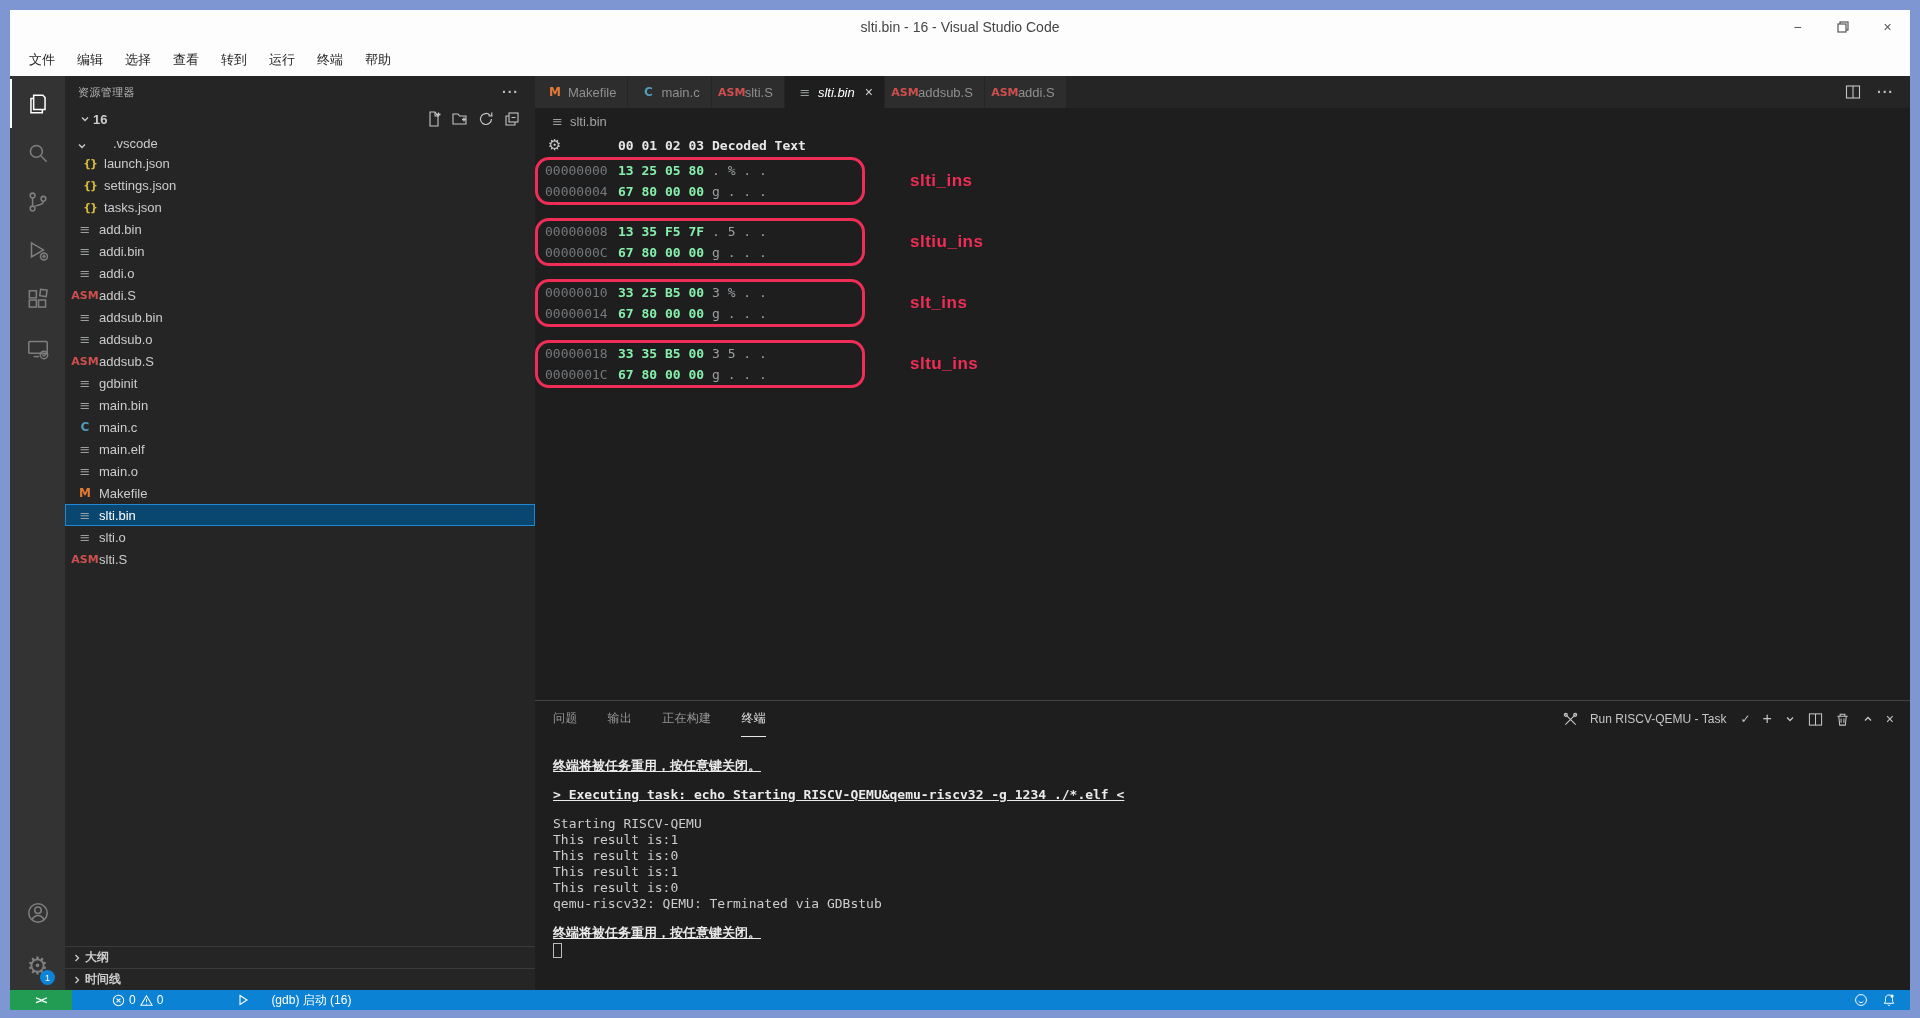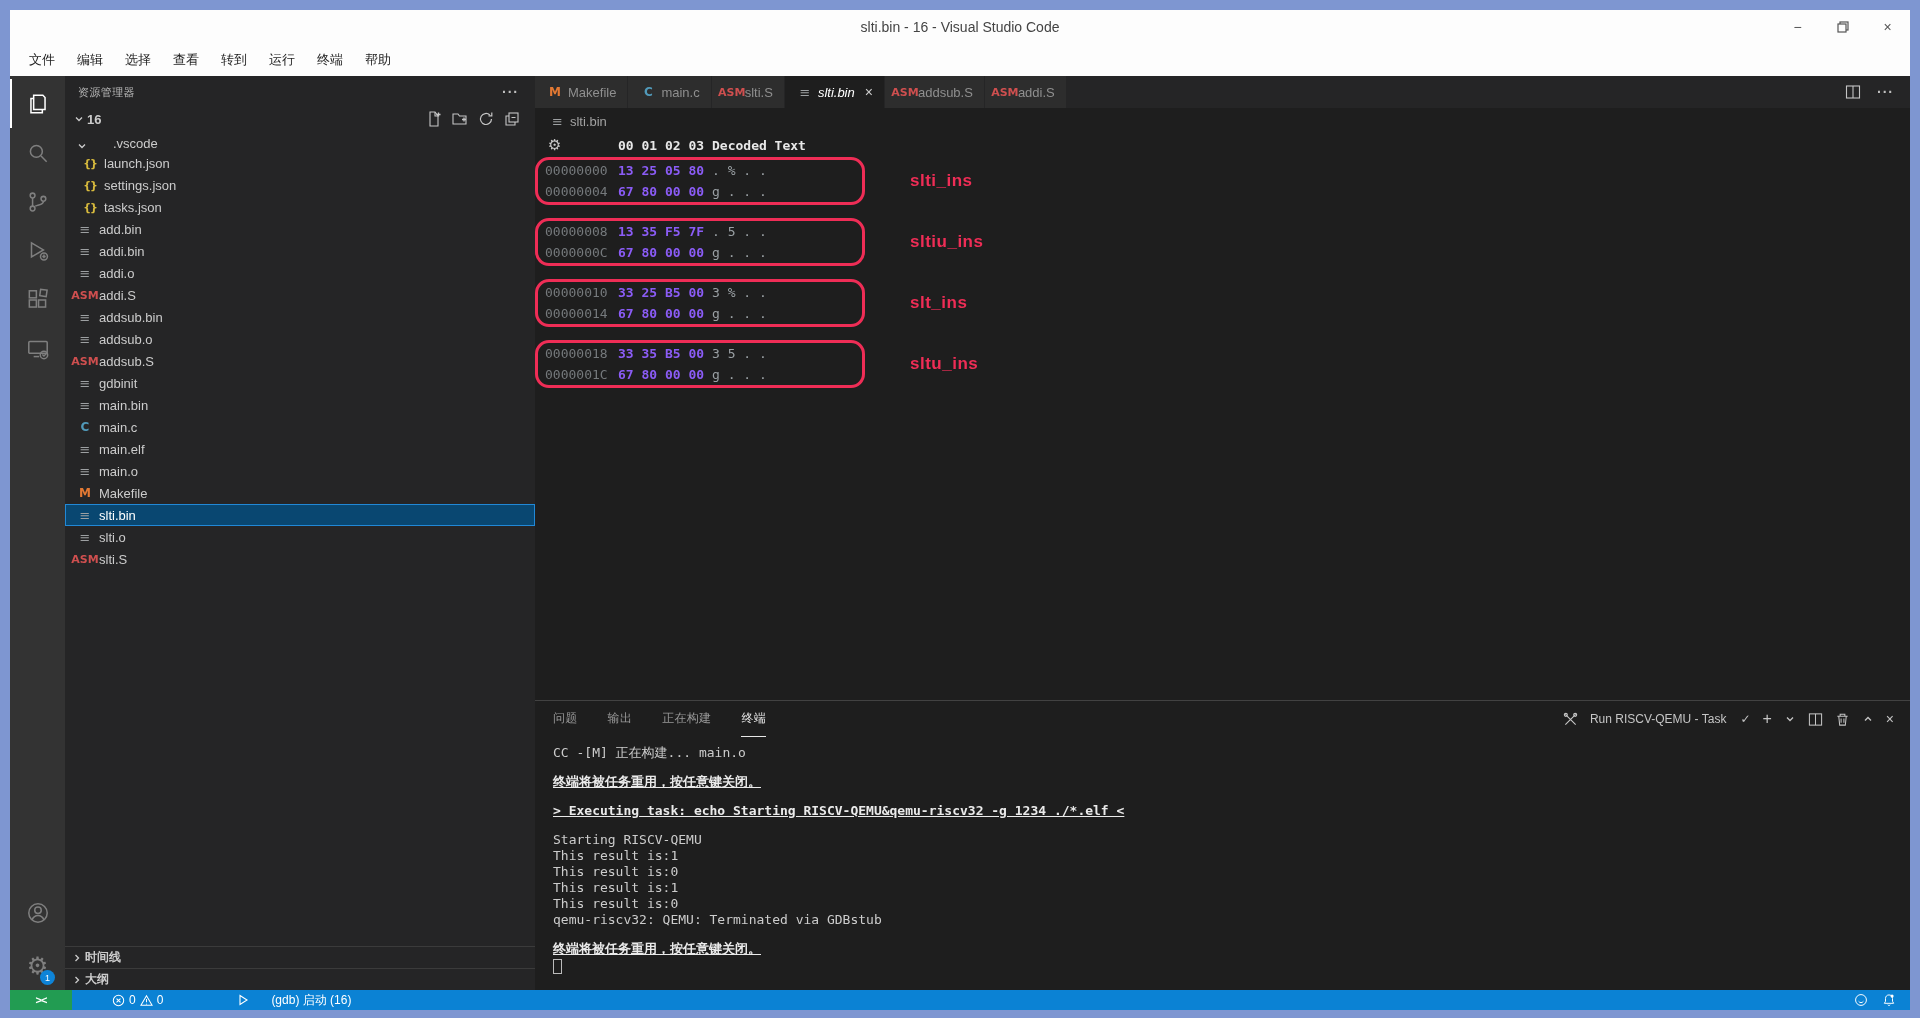--- a/index.html
+++ b/index.html
@@ -26,21 +26,21 @@
   .ab-bottom { margin-top:auto; margin-bottom:4px; }
   .gear-glyph { font-size:24px; line-height:1; font-family:"DejaVu Sans",sans-serif; }
   .ab-badge { position:absolute; right:8px; bottom:5px; min-width:15px; height:15px; border-radius:50%; background:#0e84d8; color:#fff; font-size:9px; display:flex; align-items:center; justify-content:center; }
 
   
   .sidebar { width:470px; background:#252526; color:#cccccc; display:flex; flex-direction:column; flex:0 0 auto; min-height:0; }
   .sb-header { height:32px; display:flex; align-items:center; justify-content:space-between; padding:0 16px 0 13px; font-size:11px; color:#b8b8b8; letter-spacing:.4px; flex:0 0 auto;gap:33px; }
   .more-dots { color:#c0c0c0; font-size:14px; font-weight:700; letter-spacing:1px; }
   .tree { flex:1; font-size:13px; overflow:hidden; }
   .tree-row { height:22px; display:flex; align-items:center; white-space:nowrap; border:1px solid transparent; }
-  .tree-root { font-weight:700; padding-left:5px; }
+  .tree-root { font-weight:700; padding-left:11px; }
   .tree-actions { margin-left:auto; display:flex; gap:10px; padding-right:14px; color:#c5c5c5; }
   .twisty { width:16px; display:inline-flex; justify-content:center; color:#cccccc; flex:0 0 auto; }
   .fico { width:18px; display:inline-flex; justify-content:center; align-items:center; margin-right:5px; flex:0 0 auto; font-family:"DejaVu Sans",sans-serif; }
   .ind1  { padding-left:8px;align-items:flex-end; }
   .ind2  { padding-left:15px; }
   .ind1f { padding-left:10px; }
   .t-json .fico { color:#d7ba3d; font-weight:700; font-size:11px; letter-spacing:-1px; }
   .t-bin  .fico { color:#9da0a2; font-size:13px; }
   .t-asm  .fico { color:#cf4f4f; font-size:11px; font-weight:700; letter-spacing:0; }
   .t-c    .fico { color:#519aba; font-weight:700; font-size:12px; }
@@ -63,21 +63,21 @@
 
   
   .hexwrap { flex:1; min-height:0; font-family:"DejaVu Sans Mono","Liberation Mono",monospace; position:relative; overflow:hidden; }
   .hex-header { display:flex; align-items:center; height:22px; padding-left:13px; font-size:13px; font-weight:700; color:#e8e8e8; }
   .hex-gear { font-weight:400; color:#c9c9c9; font-size:15px; width:16px; font-family:"DejaVu Sans",sans-serif; }
   .hbytes { margin-left:54px; width:94px; }
   .hex-groups { margin-top:1px; }
   .hex-group { position:relative; width:330px; border:3px solid #ef2d56; border-radius:14px; margin-bottom:13px; }
   .hex-row { display:flex; align-items:center; height:21px; padding-left:7px; font-size:13px; }
   .off { width:73px; color:#75797c; }
-  .bytes { width:94px; color:#8b5cf6; font-weight:700; }
+  .bytes { width:94px; color:#86efac; font-weight:700; }
   .dec { color:#9aa0a4; }
   .glabel { position:absolute; left:calc(100% + 48px); top:50%; transform:translateY(-50%); color:#ef2d56; font-family:"Liberation Sans","DejaVu Sans",sans-serif; font-weight:700; font-size:17px; letter-spacing:.5px; white-space:nowrap; }
 
   
   .panel { height:290px; border-top:1px solid #424242; display:flex; flex-direction:column; flex:0 0 auto; }
   .panel-header { height:36px; display:flex; align-items:center; padding:0 16px 0 18px; flex:0 0 auto; }
   .p-tabs { display:flex; gap:30px; height:100%; }
   .p-tab { display:flex; align-items:center; font-size:12px; color:#989898; border-bottom:1px solid transparent; letter-spacing:.3px; }
   .p-tab.active { color:#e7e7e7; border-bottom-color:#e7e7e7; }
   .p-actions { margin-left:auto; display:flex; align-items:center; gap:12px; color:#c5c5c5; font-size:12px; }
@@ -332,29 +332,29 @@
               <span class="tlabel">slti.S</span>
             </div>
           </div>
       </div>
       <div class="sb-section">
         <span class="twisty">
           <svg width="10" height="10" viewBox="0 0 10 10" fill="none" stroke="currentColor" stroke-width="1.3">
               <path d="m3.5 2 3 3-3 3"></path>
             </svg>
         </span>
-        <span>时间线</span>
+        <span>大纲</span>
       </div>
       <div class="sb-section">
         <span class="twisty">
           <svg width="10" height="10" viewBox="0 0 10 10" fill="none" stroke="currentColor" stroke-width="1.3">
               <path d="m3.5 2 3 3-3 3"></path>
             </svg>
         </span>
-        <span>大纲</span>
+        <span>时间线</span>
       </div>
     </div>
 
     <div class="editor-col">
 
       <div class="tabbar">
 
       <div class="tab t-m">
             <span class="fico">M</span>
             <span class="tlabel">Makefile</span>
@@ -499,21 +499,20 @@
               </svg>
             <svg width="12" height="12" viewBox="0 0 12 12" fill="none" stroke="currentColor" stroke-width="1.3">
                 <path d="m3 7.5 3-3 3 3"></path>
               </svg>
             <span style="font-size:14px">×</span>
           </div>
         </div>
         <div class="terminal">
           <div>
 
-          <div class="t-line">CC -[M] 正在构建... main.o</div>
               <div class="t-line bold gap">终端将被任务重用，按任意键关闭。</div>
               <div class="t-line bold gap">&gt; Executing task: echo Starting RISCV-QEMU&amp;qemu-riscv32 -g 1234 ./*.elf &lt;</div>
               <div class="t-line gap">Starting RISCV-QEMU</div>
               <div class="t-line">This result is:1</div>
               <div class="t-line">This result is:0</div>
               <div class="t-line">This result is:1</div>
               <div class="t-line">This result is:0</div>
               <div class="t-line">qemu-riscv32: QEMU: Terminated via GDBstub</div>
               <div class="t-line bold gap">终端将被任务重用，按任意键关闭。</div>
             </div>

